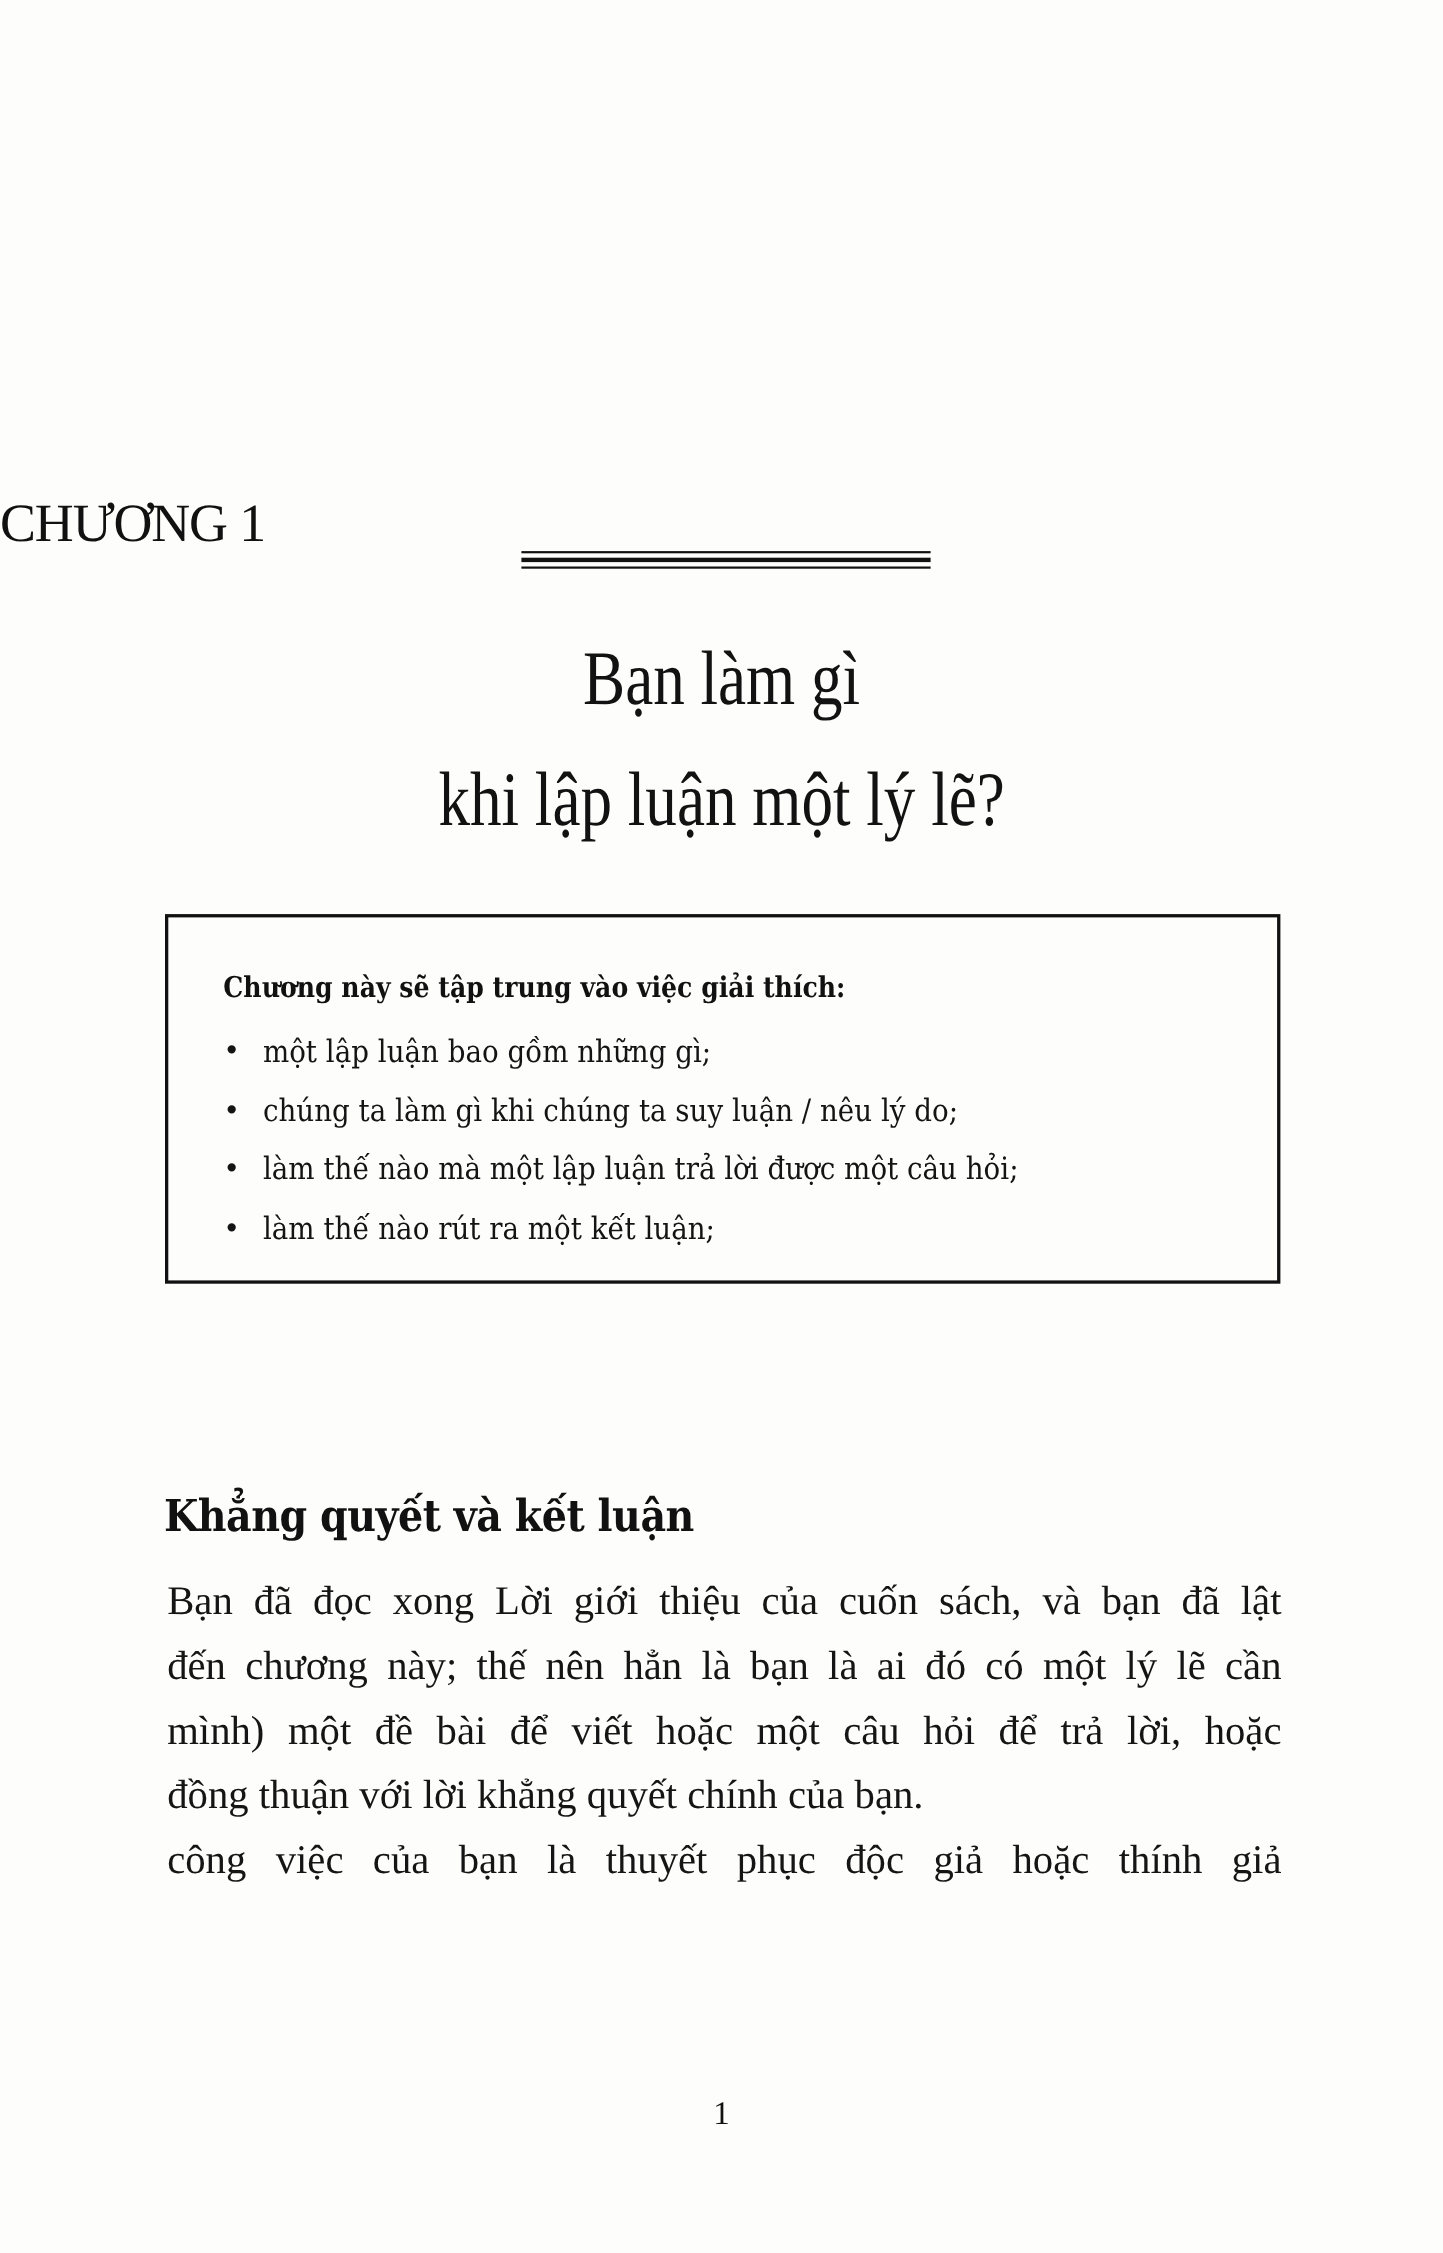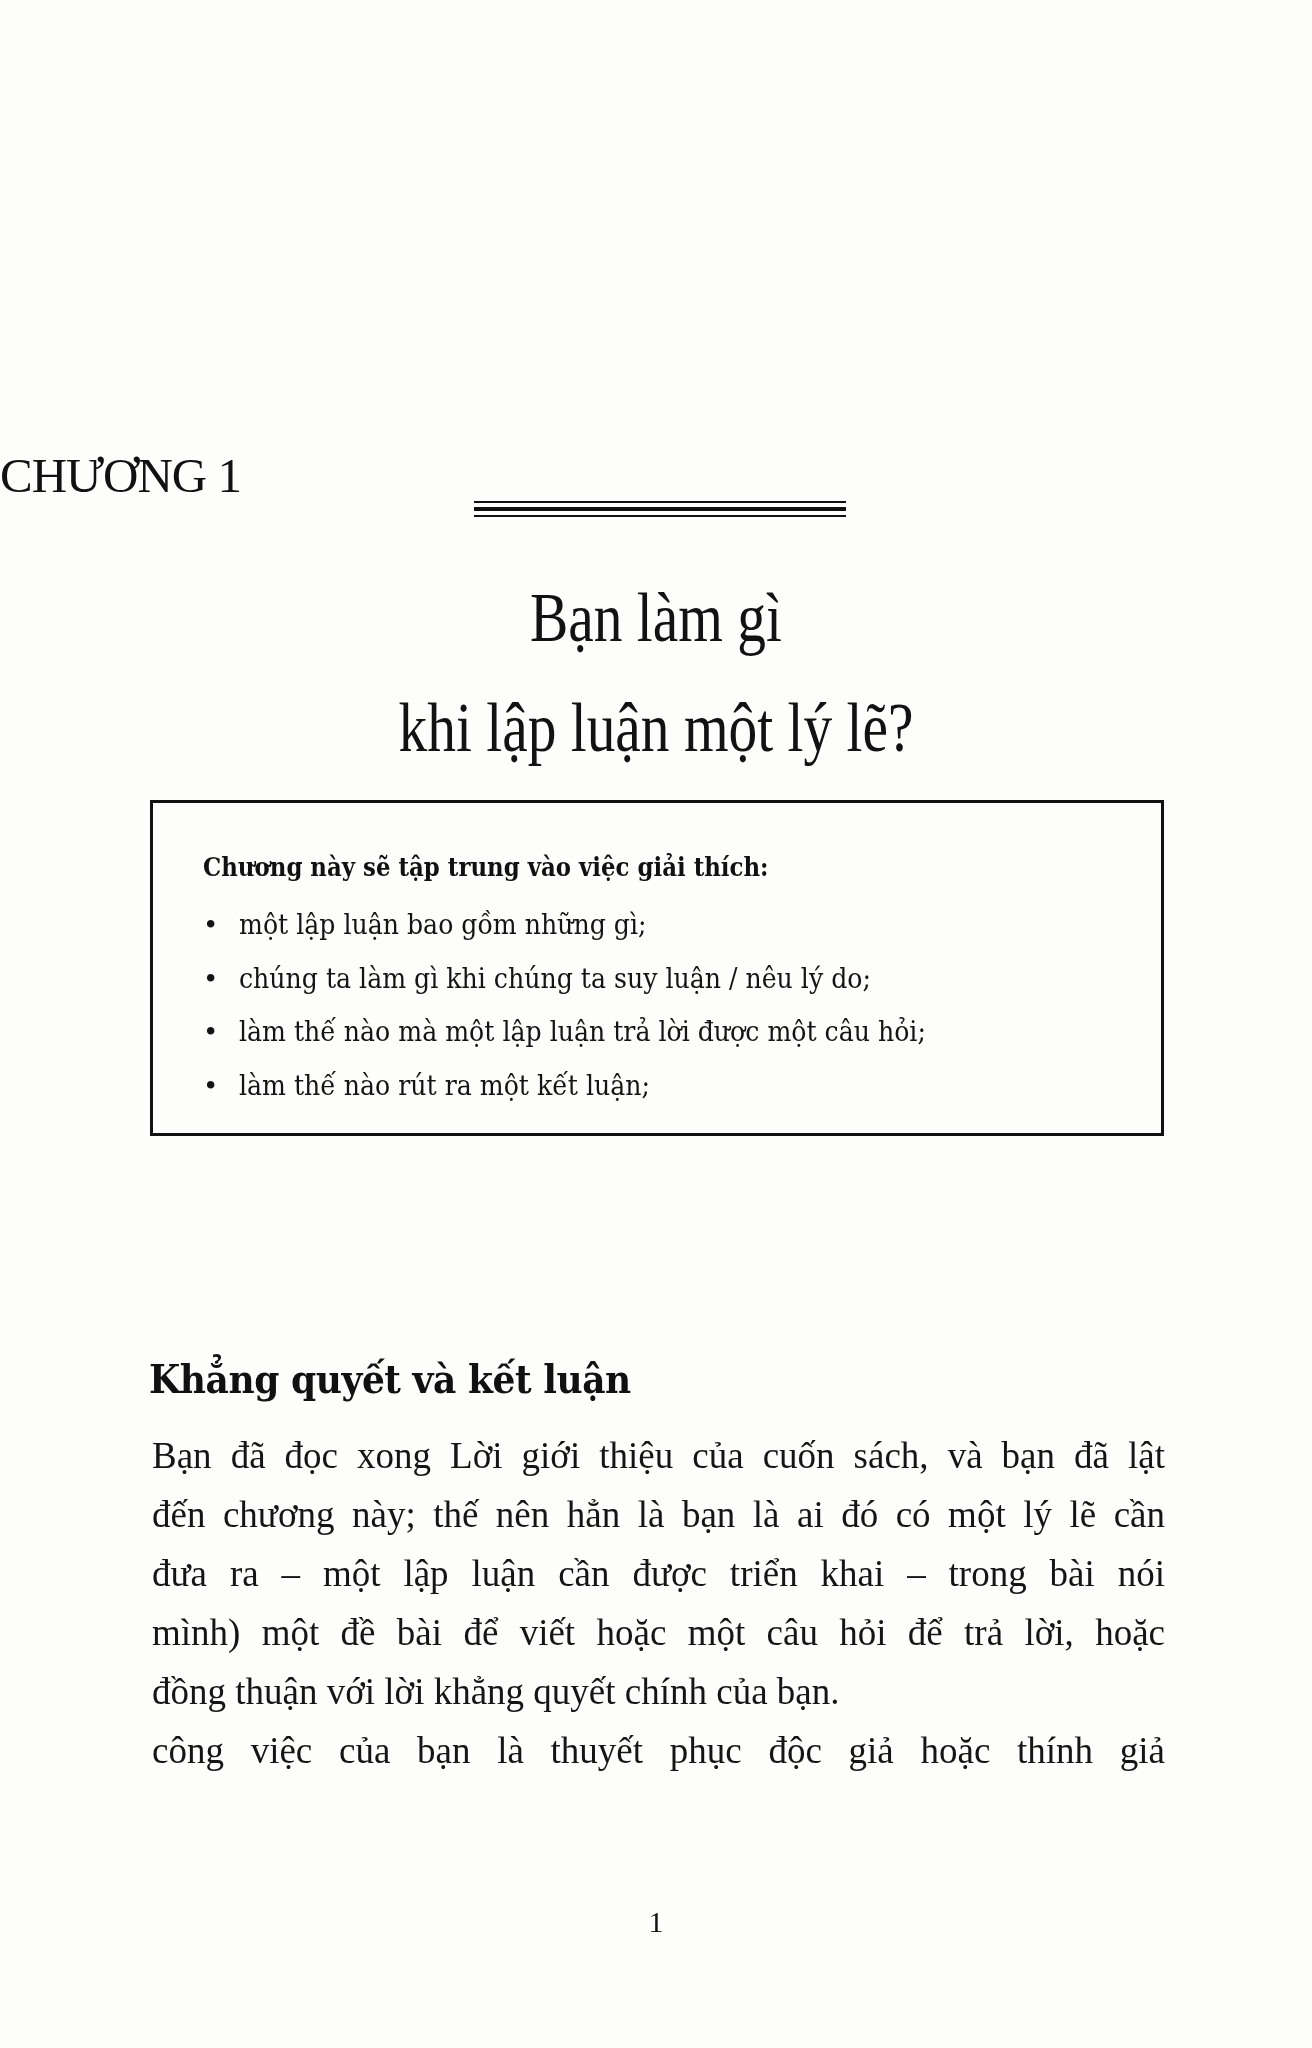--- a/index.html
+++ b/index.html
@@ -50,21 +50,21 @@
       transform: scaleX(0.82);
       transform-origin: 656px 0;
       line-height: 80px;
     }
     .chapter-title.l1 { top: 578px; }
     .chapter-title.l2 { top: 688px; }
 
     .summary-box {
       position: absolute;
       left: 150px;
-      top: 800px;
+      top: 831px;
       width: 1008px;
       height: 330px;
       border: 3px solid #111;
       box-sizing: content-box;
     }
     .summary-heading {
       position: absolute;
       left: 50px;
       top: 44px;
       font-family: "DejaVu Serif", serif;
@@ -191,21 +191,20 @@
         <span class="item-text">làm thế nào rút ra một kết luận;</span>
       </li>
     </ul>
   </div>
 
   <div class="section-heading">Khẳng quyết và kết luận</div>
 
   <div class="body-para">
     <span class="body-line">Bạn đã đọc xong Lời giới thiệu của cuốn sách, và bạn đã lật</span>
     <span class="body-line">đến chương này; thế nên hẳn là bạn là ai đó có một lý lẽ cần</span>
-    <span class="body-line">đưa ra – một lập luận cần được triển khai – trong bài nói</span>
     <span class="body-line">mình) một đề bài để viết hoặc một câu hỏi để trả lời, hoặc</span>
     <span class="body-line last">đồng thuận với lời khẳng quyết chính của bạn.</span>
     <span class="body-line">công việc của bạn là thuyết phục độc giả hoặc thính giả</span>
   </div>
 
   <div class="page-number">1</div>
 
 </div>
 
 </body></html>

